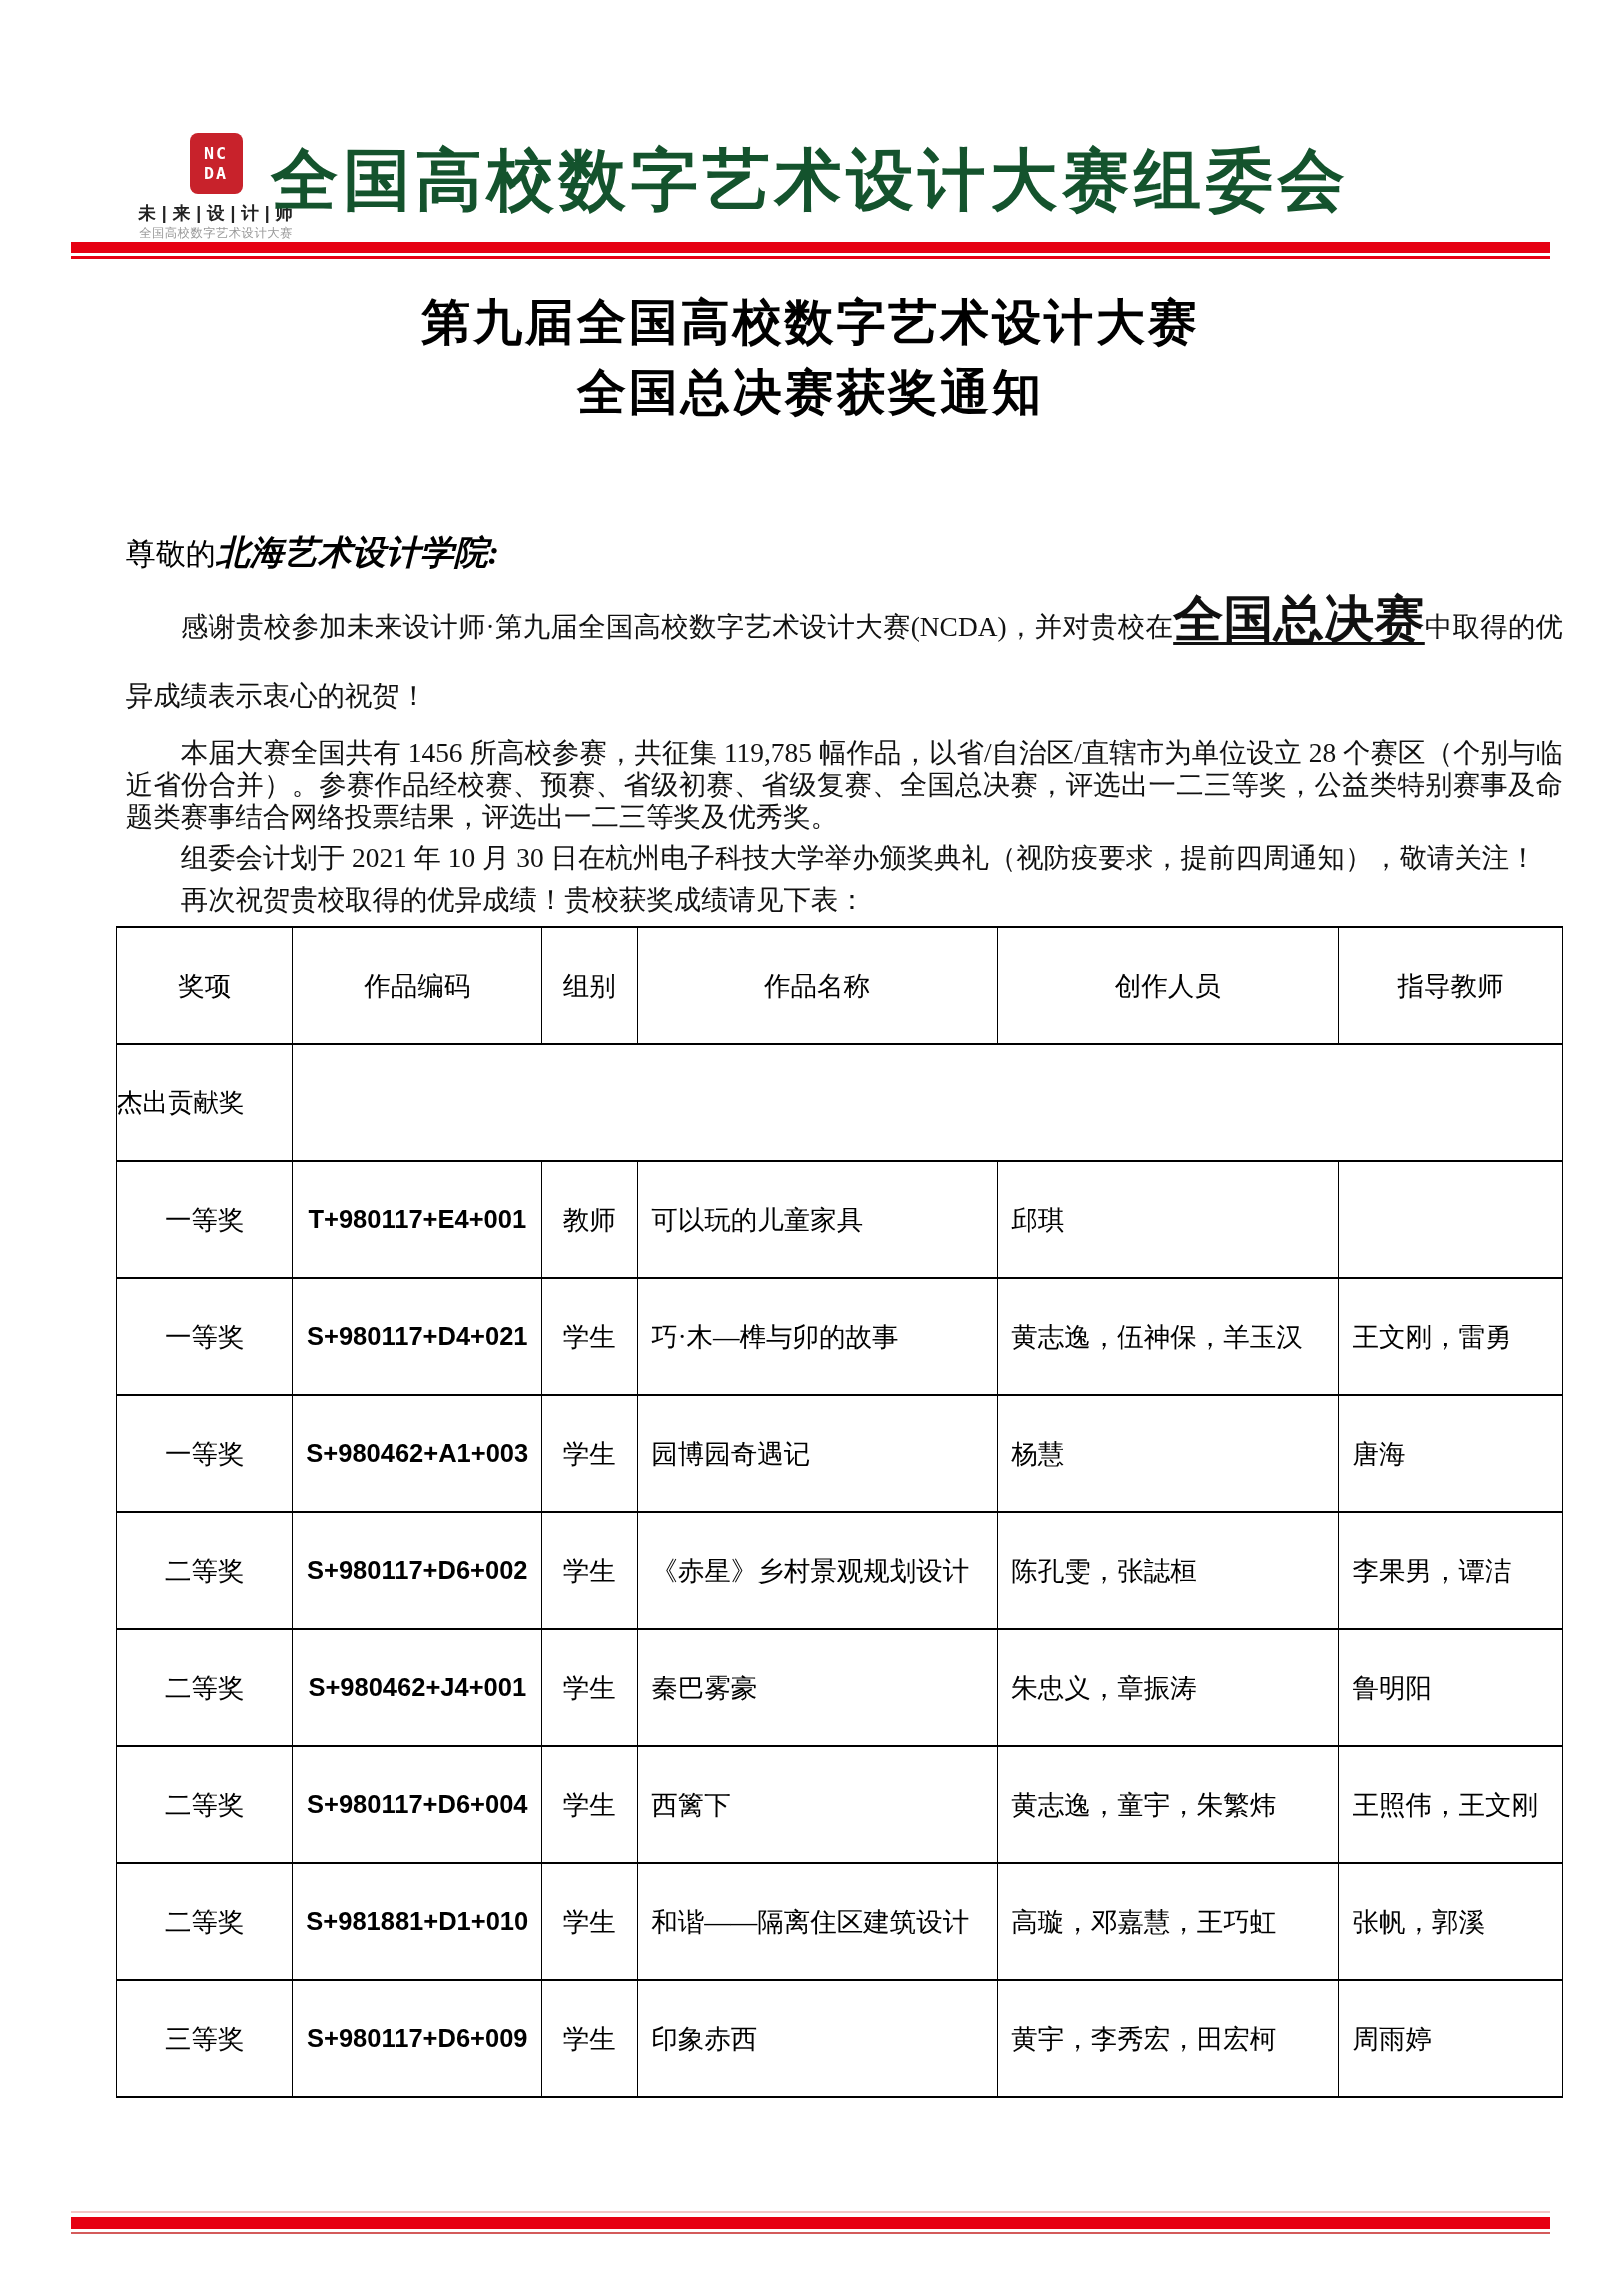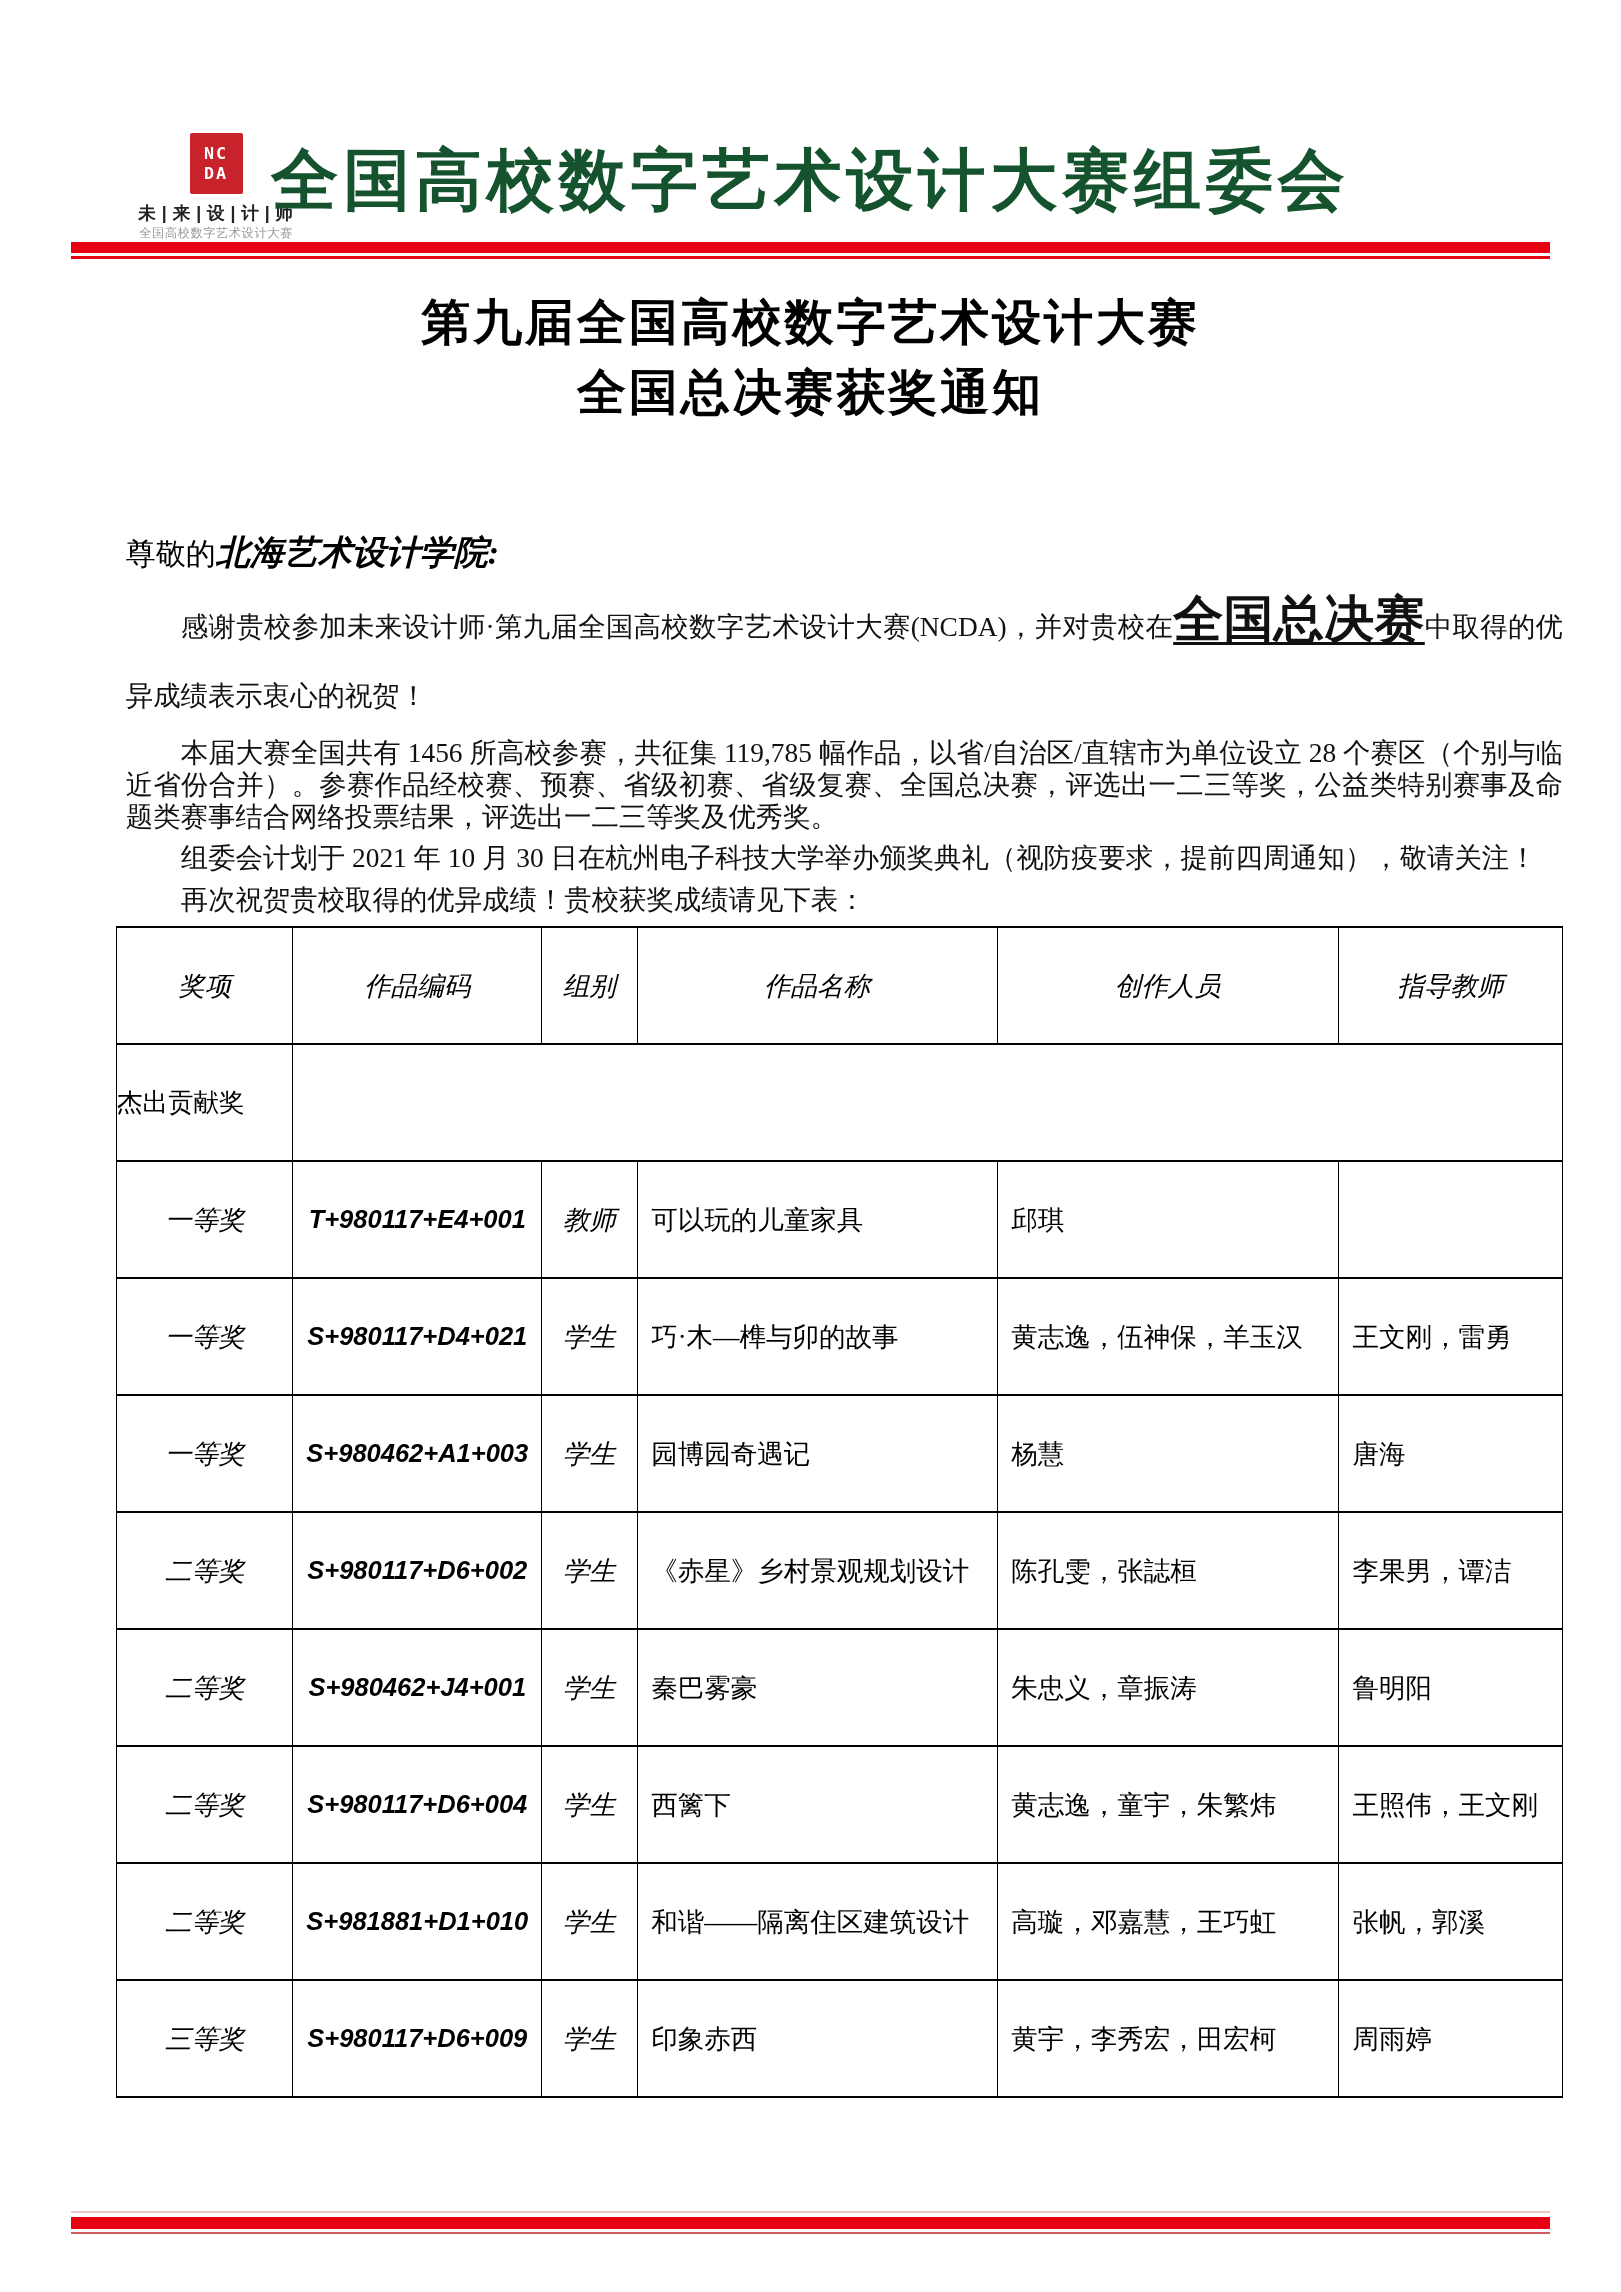--- a/index.html
+++ b/index.html
@@ -20,21 +20,21 @@
     left: 123px;
     top: 133px;
     width: 186px;
     text-align: center;
   }
   .logo-square {
     width: 53px;
     height: 61px;
     margin: 0 auto 6.9px auto;
     background: #c8222b;
-    border-radius: 2px;
+    border-radius: 8px;
     color: #fff;
     display: flex;
     flex-direction: column;
     align-items: center;
     justify-content: center;
     font-family: "DejaVu Sans Mono", monospace;
     font-weight: bold;
     font-size: 16.7px;
     line-height: 19.6px;
     letter-spacing: 2px;
@@ -133,21 +133,21 @@
     border-right: 1px solid #000;
     border-top: 2px solid #000;
     border-bottom: 2px solid #000;
     height: 115px;
     vertical-align: middle;
     padding: 0;
     font-weight: normal;
     overflow: hidden;
     white-space: nowrap;
   }
-  table.awards .c-center { text-align: center; font-style: italic; }
+  table.awards .c-center { text-align: center; }
   table.awards .c-left   { text-align: left; padding-left: 13.7px; }
   table.awards .code-cell {
     font-family: "Liberation Sans", "DejaVu Sans", sans-serif;
     font-weight: 600;
     font-size: 25.5px;
     letter-spacing: 0px;
   }
   .category-cell { text-align: left; padding-left: 13.7px; font-size: 25.5px; }
 
   

